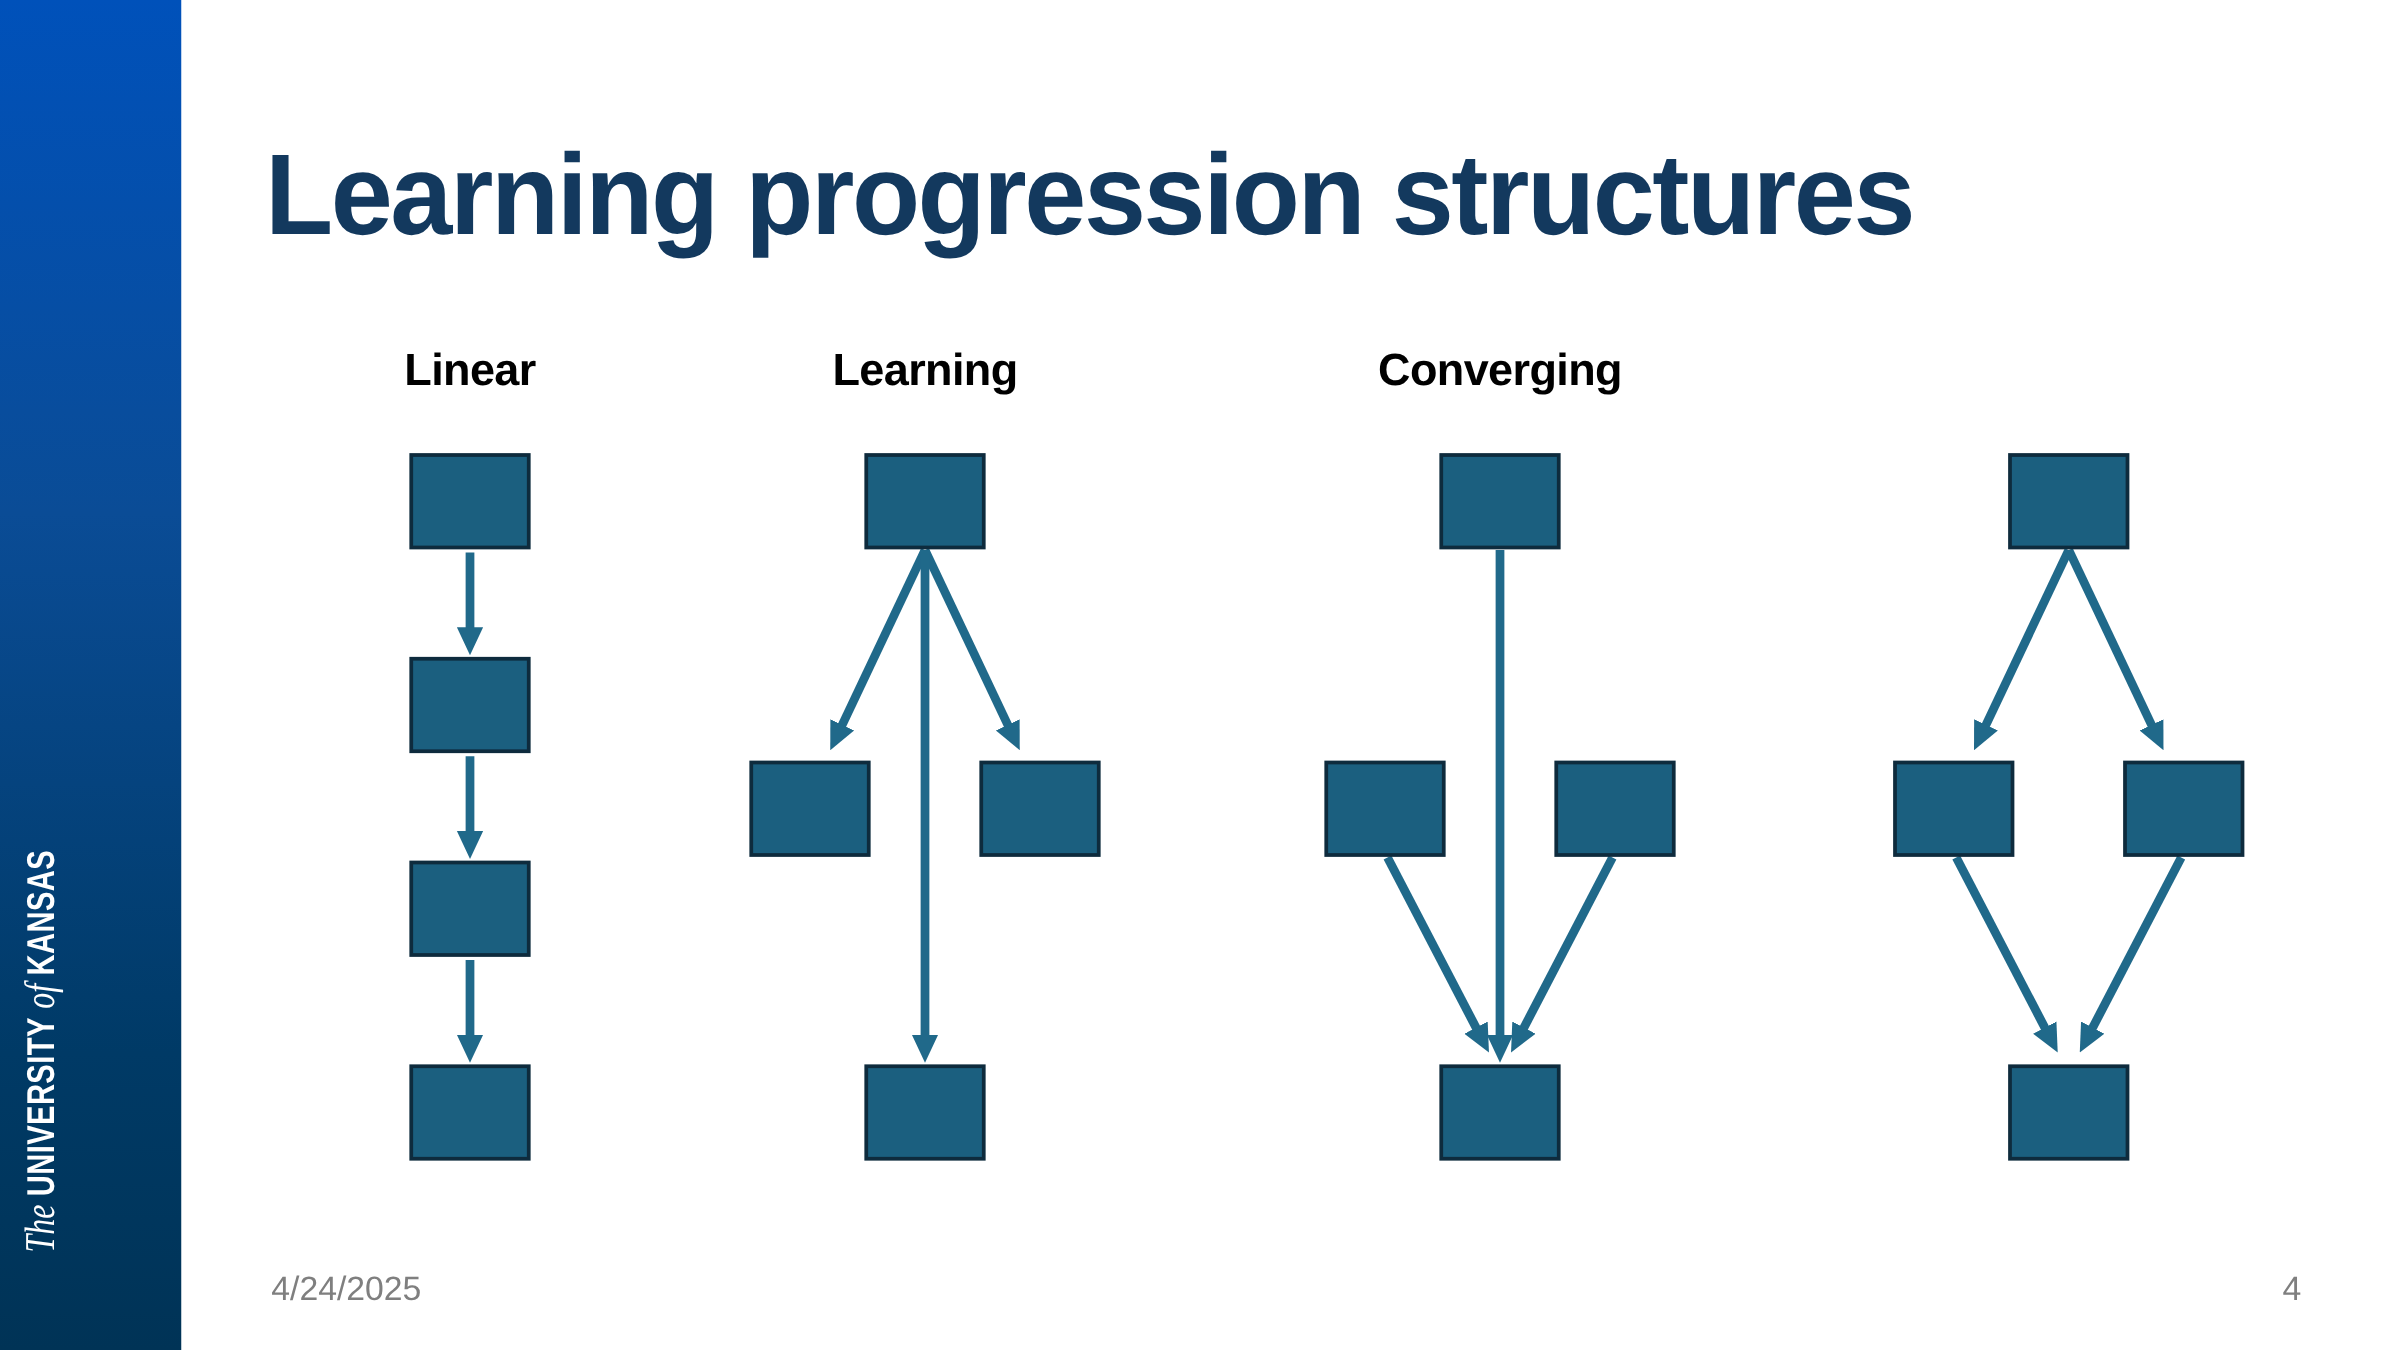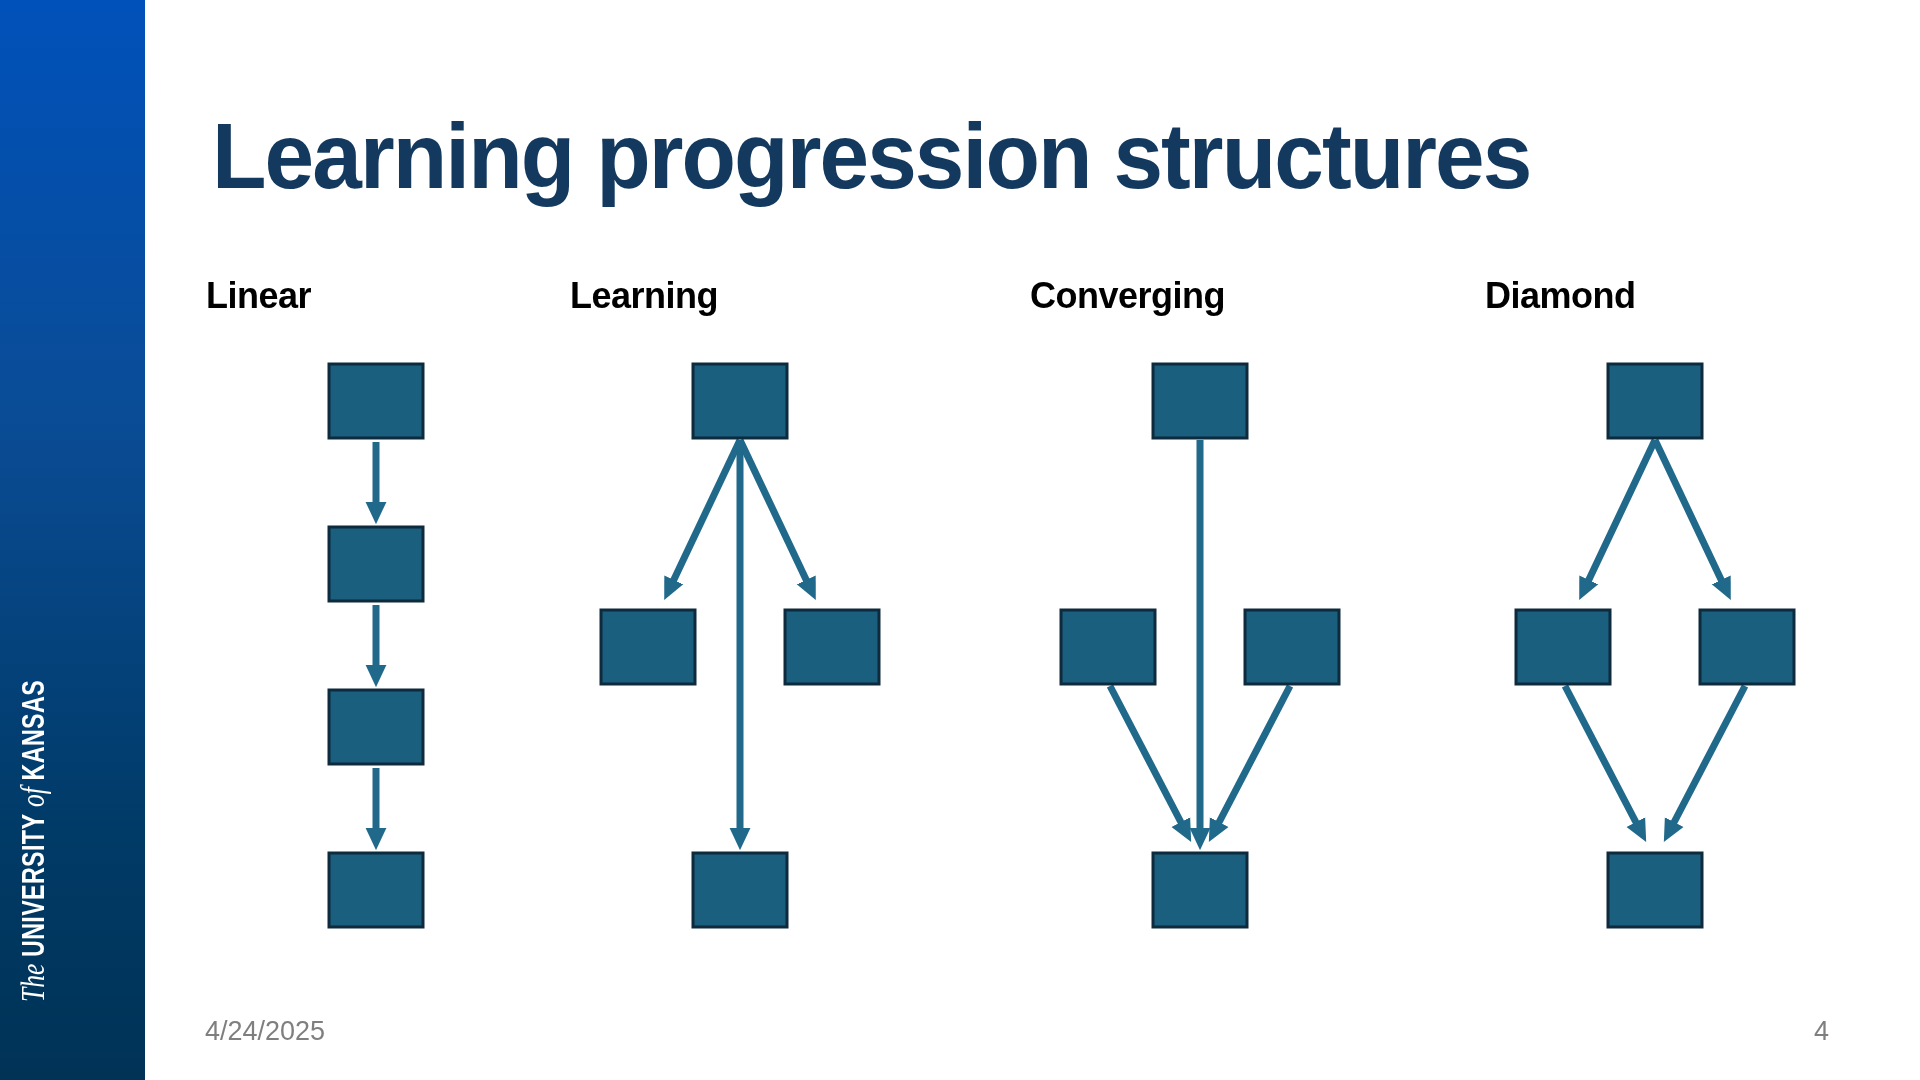--- a/index.html
+++ b/index.html
@@ -62,38 +62,40 @@
   .col {
     position: absolute;
     top: 275px;
     width: 340px;
     height: 670px;
   }
   .col-label {
     position: absolute;
     top: 0; left: 0;
     width: 100%;
+    text-align: center;
     font-size: 36px;
     font-weight: bold;
     letter-spacing: -0.5px;
     color: #000000;
   }
   .col svg { position: absolute; left: 0; top: 77px; }
 
   .col-linear     { left: 206px; }
   .col-diverging  { left: 570px; }
   .col-converging { left: 1030px; }
   .col-diamond    { left: 1485px; }
 
   
   .footer-date, .footer-page {
     position: absolute;
     top: 1016px;
     font-size: 27px;
     color: #7F7F7F;
+    margin-left: 12px;
   }
   .footer-date { left: 205px; }
   .footer-page { left: 1814px; }
 
   .defs-holder { position: absolute; width: 0; height: 0; overflow: hidden; }
 </style>
 </head>
 <body>
 
 <div class="slide">
@@ -147,21 +149,20 @@
       <line x1="80" y1="334" x2="156" y2="480" stroke-width="7" marker-end="url(#ah)" stroke="#20698A"></line>
       <line x1="260" y1="334" x2="184" y2="480" stroke-width="7" marker-end="url(#ah)" stroke="#20698A"></line>
       <rect x="123" y="12" width="94" height="74" stroke-width="3" fill="#1B5F7F" stroke="#0E2B3D"></rect>
       <rect x="31" y="258" width="94" height="74" stroke-width="3" fill="#1B5F7F" stroke="#0E2B3D"></rect>
       <rect x="215" y="258" width="94" height="74" stroke-width="3" fill="#1B5F7F" stroke="#0E2B3D"></rect>
       <rect x="123" y="501" width="94" height="74" stroke-width="3" fill="#1B5F7F" stroke="#0E2B3D"></rect>
     </svg>
   </div>
 
   <div class="col col-diamond">
-    <div class="col-label">Diamond</div>
     <svg width="340" height="590" viewBox="0 0 340 590">
       <line x1="170" y1="88" x2="99" y2="238" stroke-width="7" marker-end="url(#ah)" stroke="#20698A"></line>
       <line x1="170" y1="88" x2="241" y2="238" stroke-width="7" marker-end="url(#ah)" stroke="#20698A"></line>
       <line x1="80" y1="334" x2="156" y2="480" stroke-width="7" marker-end="url(#ah)" stroke="#20698A"></line>
       <line x1="260" y1="334" x2="184" y2="480" stroke-width="7" marker-end="url(#ah)" stroke="#20698A"></line>
       <rect x="123" y="12" width="94" height="74" stroke-width="3" fill="#1B5F7F" stroke="#0E2B3D"></rect>
       <rect x="31" y="258" width="94" height="74" stroke-width="3" fill="#1B5F7F" stroke="#0E2B3D"></rect>
       <rect x="215" y="258" width="94" height="74" stroke-width="3" fill="#1B5F7F" stroke="#0E2B3D"></rect>
       <rect x="123" y="501" width="94" height="74" stroke-width="3" fill="#1B5F7F" stroke="#0E2B3D"></rect>
     </svg>

